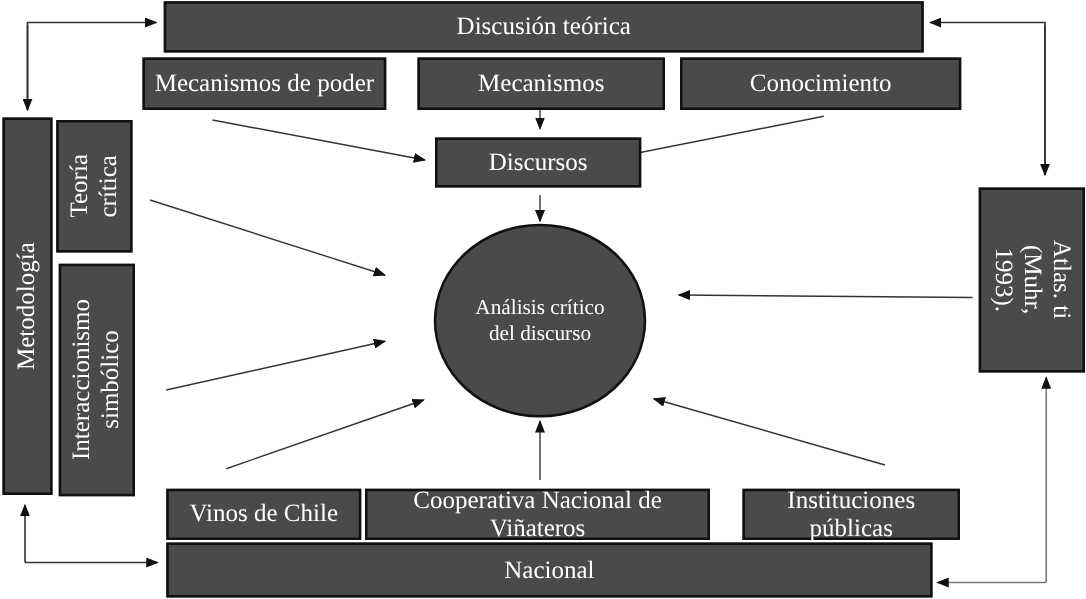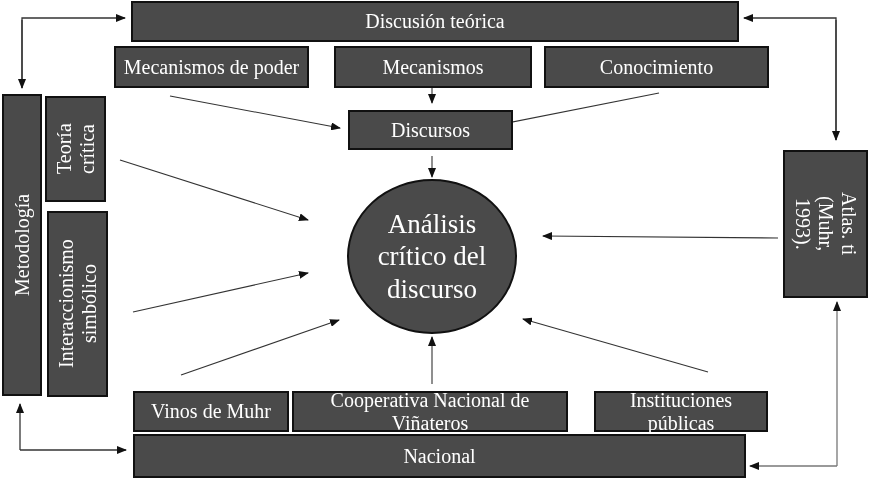--- a/index.html
+++ b/index.html
@@ -1,20 +1,20 @@
 <!DOCTYPE html>
 <html><head>
 <meta charset="utf-8">
 <style>
   html,body{margin:0;padding:0;background:#ffffff;}
   body{width:869px;height:479px;position:relative;overflow:hidden;font-family:"Liberation Serif","DejaVu Serif",serif;}
   .box{position:absolute;box-sizing:border-box;background:#4a4a4a;border:2px solid #111;color:#fff;display:flex;align-items:center;justify-content:center;text-align:center;font-size:20px;line-height:1.15;}
   .vert{writing-mode:vertical-rl;transform:rotate(180deg);}
   .vert-down{writing-mode:vertical-rl;}
-  #circle{position:absolute;left:347px;top:179px;width:170px;height:155px;border-radius:50%;box-sizing:border-box;background:#4a4a4a;border:2px solid #111;color:#fff;display:flex;align-items:center;justify-content:center;text-align:center;font-size:27px;line-height:1.2;}
+  #circle{position:absolute;left:347px;top:179px;width:170px;height:155px;border-radius:50%;box-sizing:border-box;background:#4a4a4a;border:2px solid #111;color:#fff;display:flex;align-items:center;justify-content:center;text-align:center;font-size:17px;line-height:1.2;}
   svg{position:absolute;left:0;top:0;}
 </style>
 </head>
 <body>
 
 <svg width="869" height="479">
   <defs>
     <marker id="ah" markerWidth="10" markerHeight="8" refX="9" refY="4" orient="auto" markerUnits="userSpaceOnUse">
       <path d="M0,0 L10,4 L0,8 Z" fill="#111"></path>
     </marker>
@@ -77,21 +77,21 @@
 </div>
 <div class="box vert" style="left:47px;top:211px;width:61px;height:186px;">
   <span style="max-height:130px;">Interaccionismo simbólico</span>
 </div>
 
 <div class="box vert-down" style="left:783px;top:150px;width:85px;height:148px;">
   <span style="max-height:110px;">Atlas. ti (Muhr, 1993).</span>
 </div>
 
 <div class="box" style="left:133px;top:391px;width:156px;height:41px;">
-  <span>Vinos de Muhr</span>
+  <span>Vinos de Chile</span>
 </div>
 <div class="box" style="left:292px;top:391px;width:276px;height:41px;align-items:center;">
   <span>Cooperativa Nacional de Viñateros</span>
 </div>
 <div class="box" style="left:572px;top:391px;width:174px;height:41px;margin-left:22px;">
   <span>Instituciones públicas</span>
 </div>
 <div class="box" style="left:133px;top:434px;width:613px;height:44px;">
   <span>Nacional</span>
 </div>

